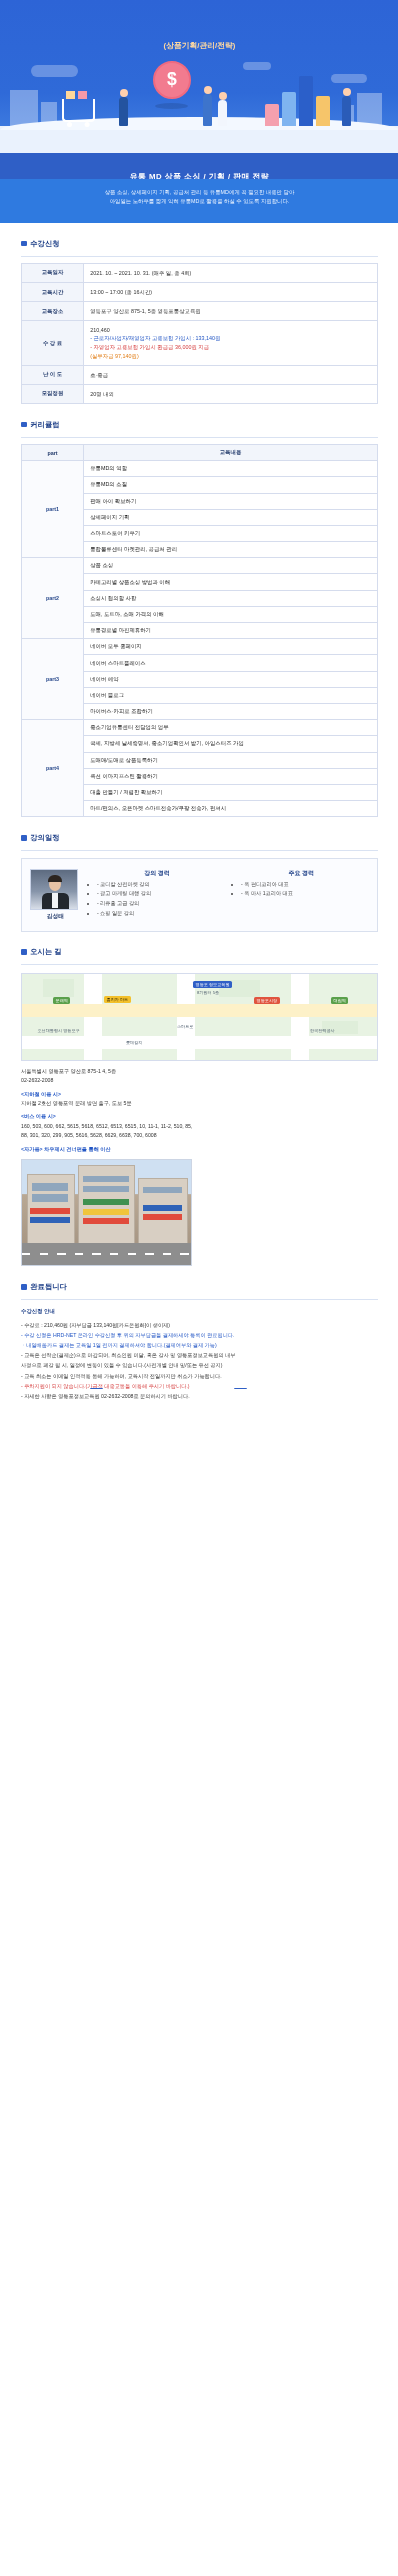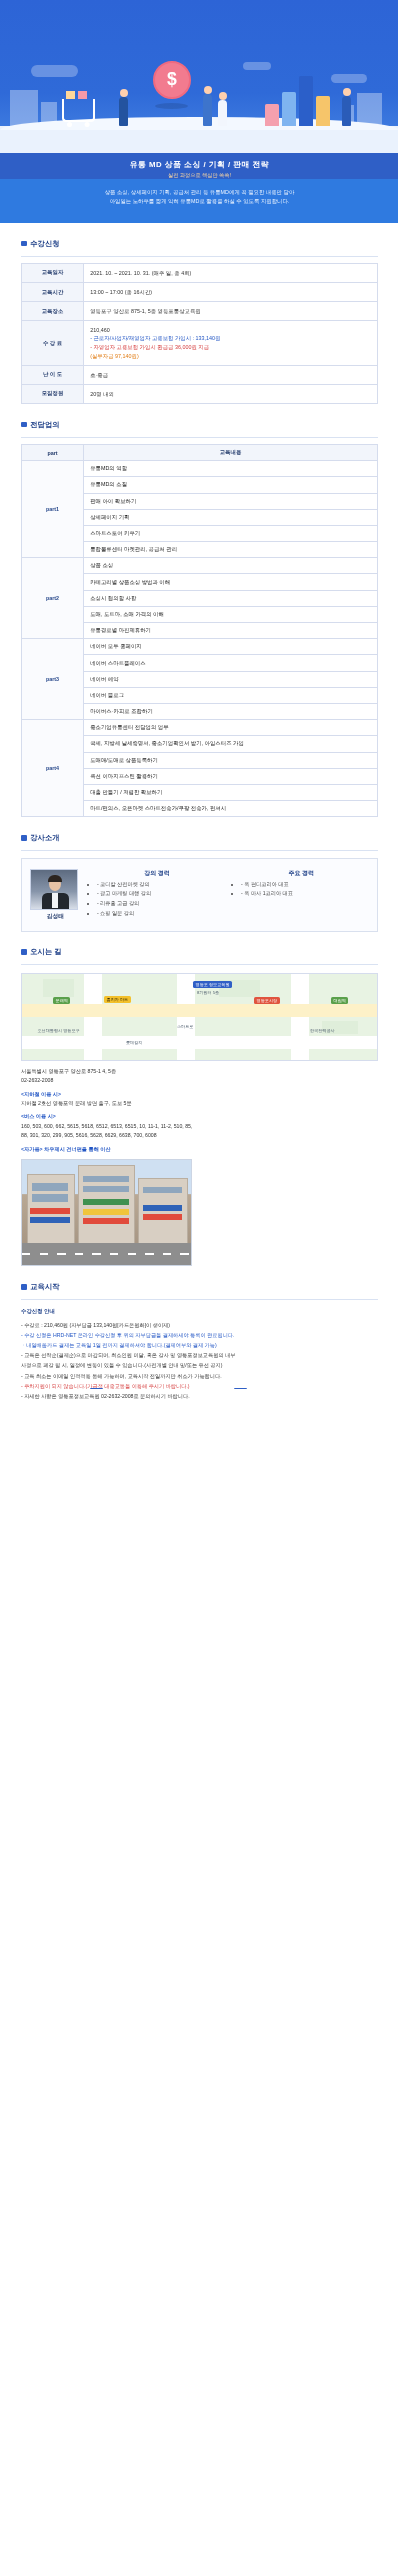--- a/index.html
+++ b/index.html
@@ -83,21 +83,21 @@
   .bldg{ position:absolute; bottom:28px; background:rgba(255,255,255,.35); }
   .g1{ left:10.4px; width:28px; height:36px;}
   .g2{ left:41px; width:15.5px; height:24px;}
   .g3{ left:357px; width:25px; height:33px;}
   .g4{ left:342px; width:12.4px; height:21px;}
 
   .hero-band {
     position:absolute; left:0; bottom:44px; width:399px; height:26px;
     background:#2f5fc6; color:#fff; text-align:center;
   }
-  .hero-band .l1{ font-size:7.8px; font-weight:bold; padding-top:6px; letter-spacing:0.5px;}
+  .hero-band .l1{ font-size:7.8px; font-weight:bold; padding-top:18px; letter-spacing:0.5px;}
   .hero-band .l2{ font-size:5.2px; color:#ffd9a0; padding-top:2.1px;}
   .hero-desc {
     position:absolute; left:0; bottom:0; width:399px; height:44px;
     background:#2f7ae0; color:#eaf3ff; text-align:center; font-size:5.4px; line-height:1.7;
     padding-top:9.3px;
   }
 
   
   .sec { padding: 0 21px; }
   .sec-head {
@@ -211,20 +211,21 @@
   .apply { font-size:5.2px; line-height:1.95; color:#333; }
   .apply .t { font-weight:bold; color:#1b3d86; margin-bottom:3.1px; font-size:5.4px;}
   .footpad { height:21px; }
 </style>
 </head>
 <body>
 
 <div class="page">
 
   <div class="hero">
+    <div class="hero-sub">(상품기획/관리/전략)</div>
 
     <div class="illu">
       <div class="cloud c1"></div>
       <div class="cloud c2"></div>
       <div class="cloud c3"></div>
       <div class="bldg g1"></div>
       <div class="bldg g2"></div>
       <div class="bldg g3"></div>
       <div class="bldg g4"></div>
       <div class="ground"></div>
@@ -293,21 +294,21 @@
           <th>모집정원</th>
           <td>20명 내외</td>
         </tr>
       </tbody>
     </table>
   </div>
 
   <div class="sec">
     <div class="sec-head">
       <span class="sq"></span>
-      <span>전담업의</span>
+      <span>커리큘럼</span>
     </div>
   </div>
   <div class="divider"></div>
   <div class="sec" style="padding-top:6.2px;">
     <table class="tbl-curr">
       <thead>
         <tr>
           <th class="part">part</th>
           <th>교육내용</th>
         </tr>
@@ -387,21 +388,21 @@
         <tr>
             <td>마트/편의스, 오픈마켓 스마트전송가/쿠팡 전송가, 편셔시</td>
           </tr>
       </tbody>
     </table>
   </div>
 
   <div class="sec">
     <div class="sec-head">
       <span class="sq"></span>
-      <span>강사소개</span>
+      <span>강의일정</span>
     </div>
   </div>
   <div class="divider"></div>
   <div class="sec" style="padding-top:7.3px;">
     <div class="inst-box">
       <div class="inst-photo">
         <div class="ph">
           <div class="body"></div>
           <div class="shirt"></div>
           <div class="head"></div>
@@ -489,21 +490,21 @@
       <div class="ph-sign b" style="left:121px;top:45px;width:39px;height:6.2px;"></div>
       <div class="ph-sign" style="left:121px;top:54px;width:39px;height:6.2px;"></div>
       <div class="ph-road"></div>
       <div class="ph-line"></div>
     </div>
   </div>
 
   <div class="sec">
     <div class="sec-head">
       <span class="sq"></span>
-      <span>교육시작</span>
+      <span>완료됩니다</span>
     </div>
   </div>
   <div class="divider"></div>
   <div class="sec apply" style="padding-top:6.2px;">
     <div class="t">수강신청 안내</div>
     <div>- 수강료 : 210,460원 (자부담금 133,140원[카드온원화]이 생이제)</div>
     <div class="blue">- 수강 신청은 HRD-NET 온라인 수강신청 후 위의 자부담금을 결제하세야 등록이 완료됩니다.</div>
     <div class="blue">  ㆍ내일배움카드 결제는 교육일 1일 전까지 결제하셔야 합니다.(결제여부와 결제 가능)</div>
     <div>- 교육은 선착순(결제순)으로 마감되며, 최소인원 미달, 혹은 강사 및 영등포정보교육원의 내부</div>
     <div>  사정으로 폐강 될 시, 일정에 변동이 있을 수 있습니다.(사전개별 안내 및/또는 유선 공지)</div>

